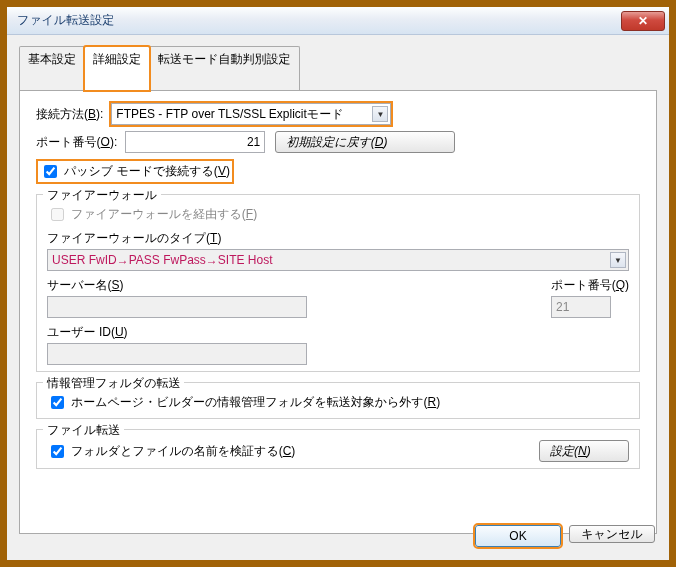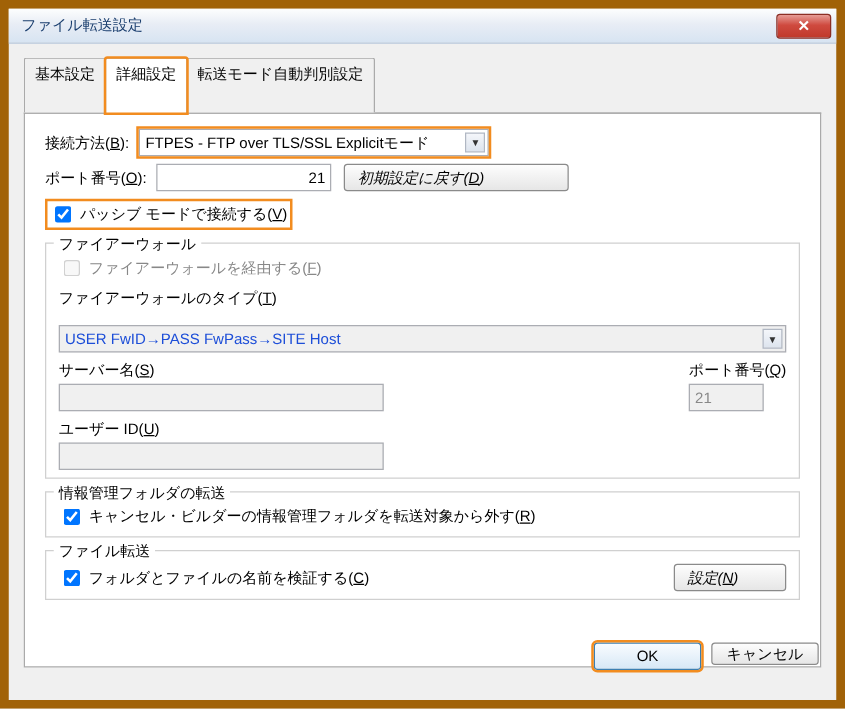--- a/index.html
+++ b/index.html
@@ -23,21 +23,21 @@
   .hl-orange { outline: 2px solid #f28c1f; outline-offset: 0px; }
   input[type=text] { height: 22px; border: 1px solid #abadb3; padding: 0 4px; background:#fff; }
   input[type=text].disabled { background: #f0f0f0; color: #888; }
   .btn { height: 22px; border: 1px solid #8a8a8a; background: linear-gradient(#fdfdfd,#e6e6e6); border-radius: 3px; padding: 0 10px; cursor: pointer; display:inline-flex; align-items:center;font-style:italic; }
   .groupbox { border: 1px solid #d0d0d0; padding: 10px 10px 6px 10px; margin-top: 10px; position: relative; }
   .groupbox-title { position: absolute; top: -8px; left: 6px; background: #fff; padding: 0 4px; }
   .chk { display: inline-flex; align-items: center; gap: 4px; }
   .chk input { width: 13px; height: 13px; }
   .chk.disabled { color: #888; }
   .hl-inline { border: 2px solid #f28c1f; padding: 1px 2px; display:inline-flex; align-items:center; }
-  .buttonbar { position: absolute; bottom: 24px; right: 14px; display: flex; gap: 8px; padding-left: 44px; }
+  .buttonbar { position: absolute; bottom: 13px; right: 14px; display: flex; gap: 8px; padding-left: 44px; }
   .btn-main { width: 86px; height: 22px; border: 1px solid #3c7fb1; background: linear-gradient(#f9fcff,#d7e8f6); border-radius:3px; display:flex; align-items:center; justify-content:center; cursor:pointer; }
   .btn-std { width: 86px; height: 18px; border: 1px solid #8a8a8a; background: linear-gradient(#fdfdfd,#e6e6e6); border-radius:3px; display:flex; align-items:center; justify-content:center; cursor:pointer; }
 </style>
 </head>
 <body>
 
 <div class="window">
   <div class="titlebar">
     <span class="titlebar-title">ファイル転送設定</span>
     <span class="titlebar-spacer"></span>
@@ -92,28 +92,28 @@
       <div class="groupbox">
         <span class="groupbox-title">ファイアーウォール</span>
 
         <div class="row">
           <label class="chk disabled">
             <input type="checkbox" disabled="" style="">
             <span><span>ファイアーウォールを経由する(</span><span class="u">F</span><span>)</span></span>
           </label>
         </div>
 
-        <div class="row" style="display:block;margin-bottom:13px">
+        <div class="row" style="display:block;margin-bottom:2px">
           <span class="lbl">
             <span>ファイアーウォールのタイプ(</span><span class="u">T</span><span>)</span>
           </span>
         </div>
         <div class="row">
           <div class="select" style="background:#f0f0f0;width:100%">
-            <span style="color:#1d4ed8">USER FwID→PASS FwPass→SITE Host</span>
+            <span style="color:#be185d">USER FwID→PASS FwPass→SITE Host</span>
             <span class="select-arrow">▼</span>
           </div>
         </div>
 
         <div class="row" style="gap:20px;align-items:flex-end">
           <div style="flex:1">
             <div class="lbl" style="margin-bottom:2px">
               <span>サーバー名(</span><span class="u">S</span><span>)</span>
             </div>
             <input type="text" class="disabled" disabled="" style="width: 260px;">
@@ -131,21 +131,21 @@
             <span>ユーザー ID(</span><span class="u">U</span><span>)</span>
           </div>
           <input type="text" class="disabled" disabled="" style="width: 260px;">
         </div>
       </div>
 
       <div class="groupbox">
         <span class="groupbox-title">情報管理フォルダの転送</span>
         <label class="chk">
           <input type="checkbox" checked="" style="">
-          <span><span>キャンセル・ビルダーの情報管理フォルダを転送対象から外す(</span><span class="u">R</span><span>)</span></span>
+          <span><span>ホームページ・ビルダーの情報管理フォルダを転送対象から外す(</span><span class="u">R</span><span>)</span></span>
         </label>
       </div>
 
       <div class="groupbox">
         <span class="groupbox-title">ファイル転送</span>
         <div class="row" style="margin:0">
           <label class="chk">
             <input type="checkbox" checked="" style="">
             <span><span>フォルダとファイルの名前を検証する(</span><span class="u">C</span><span>)</span></span>
           </label>

